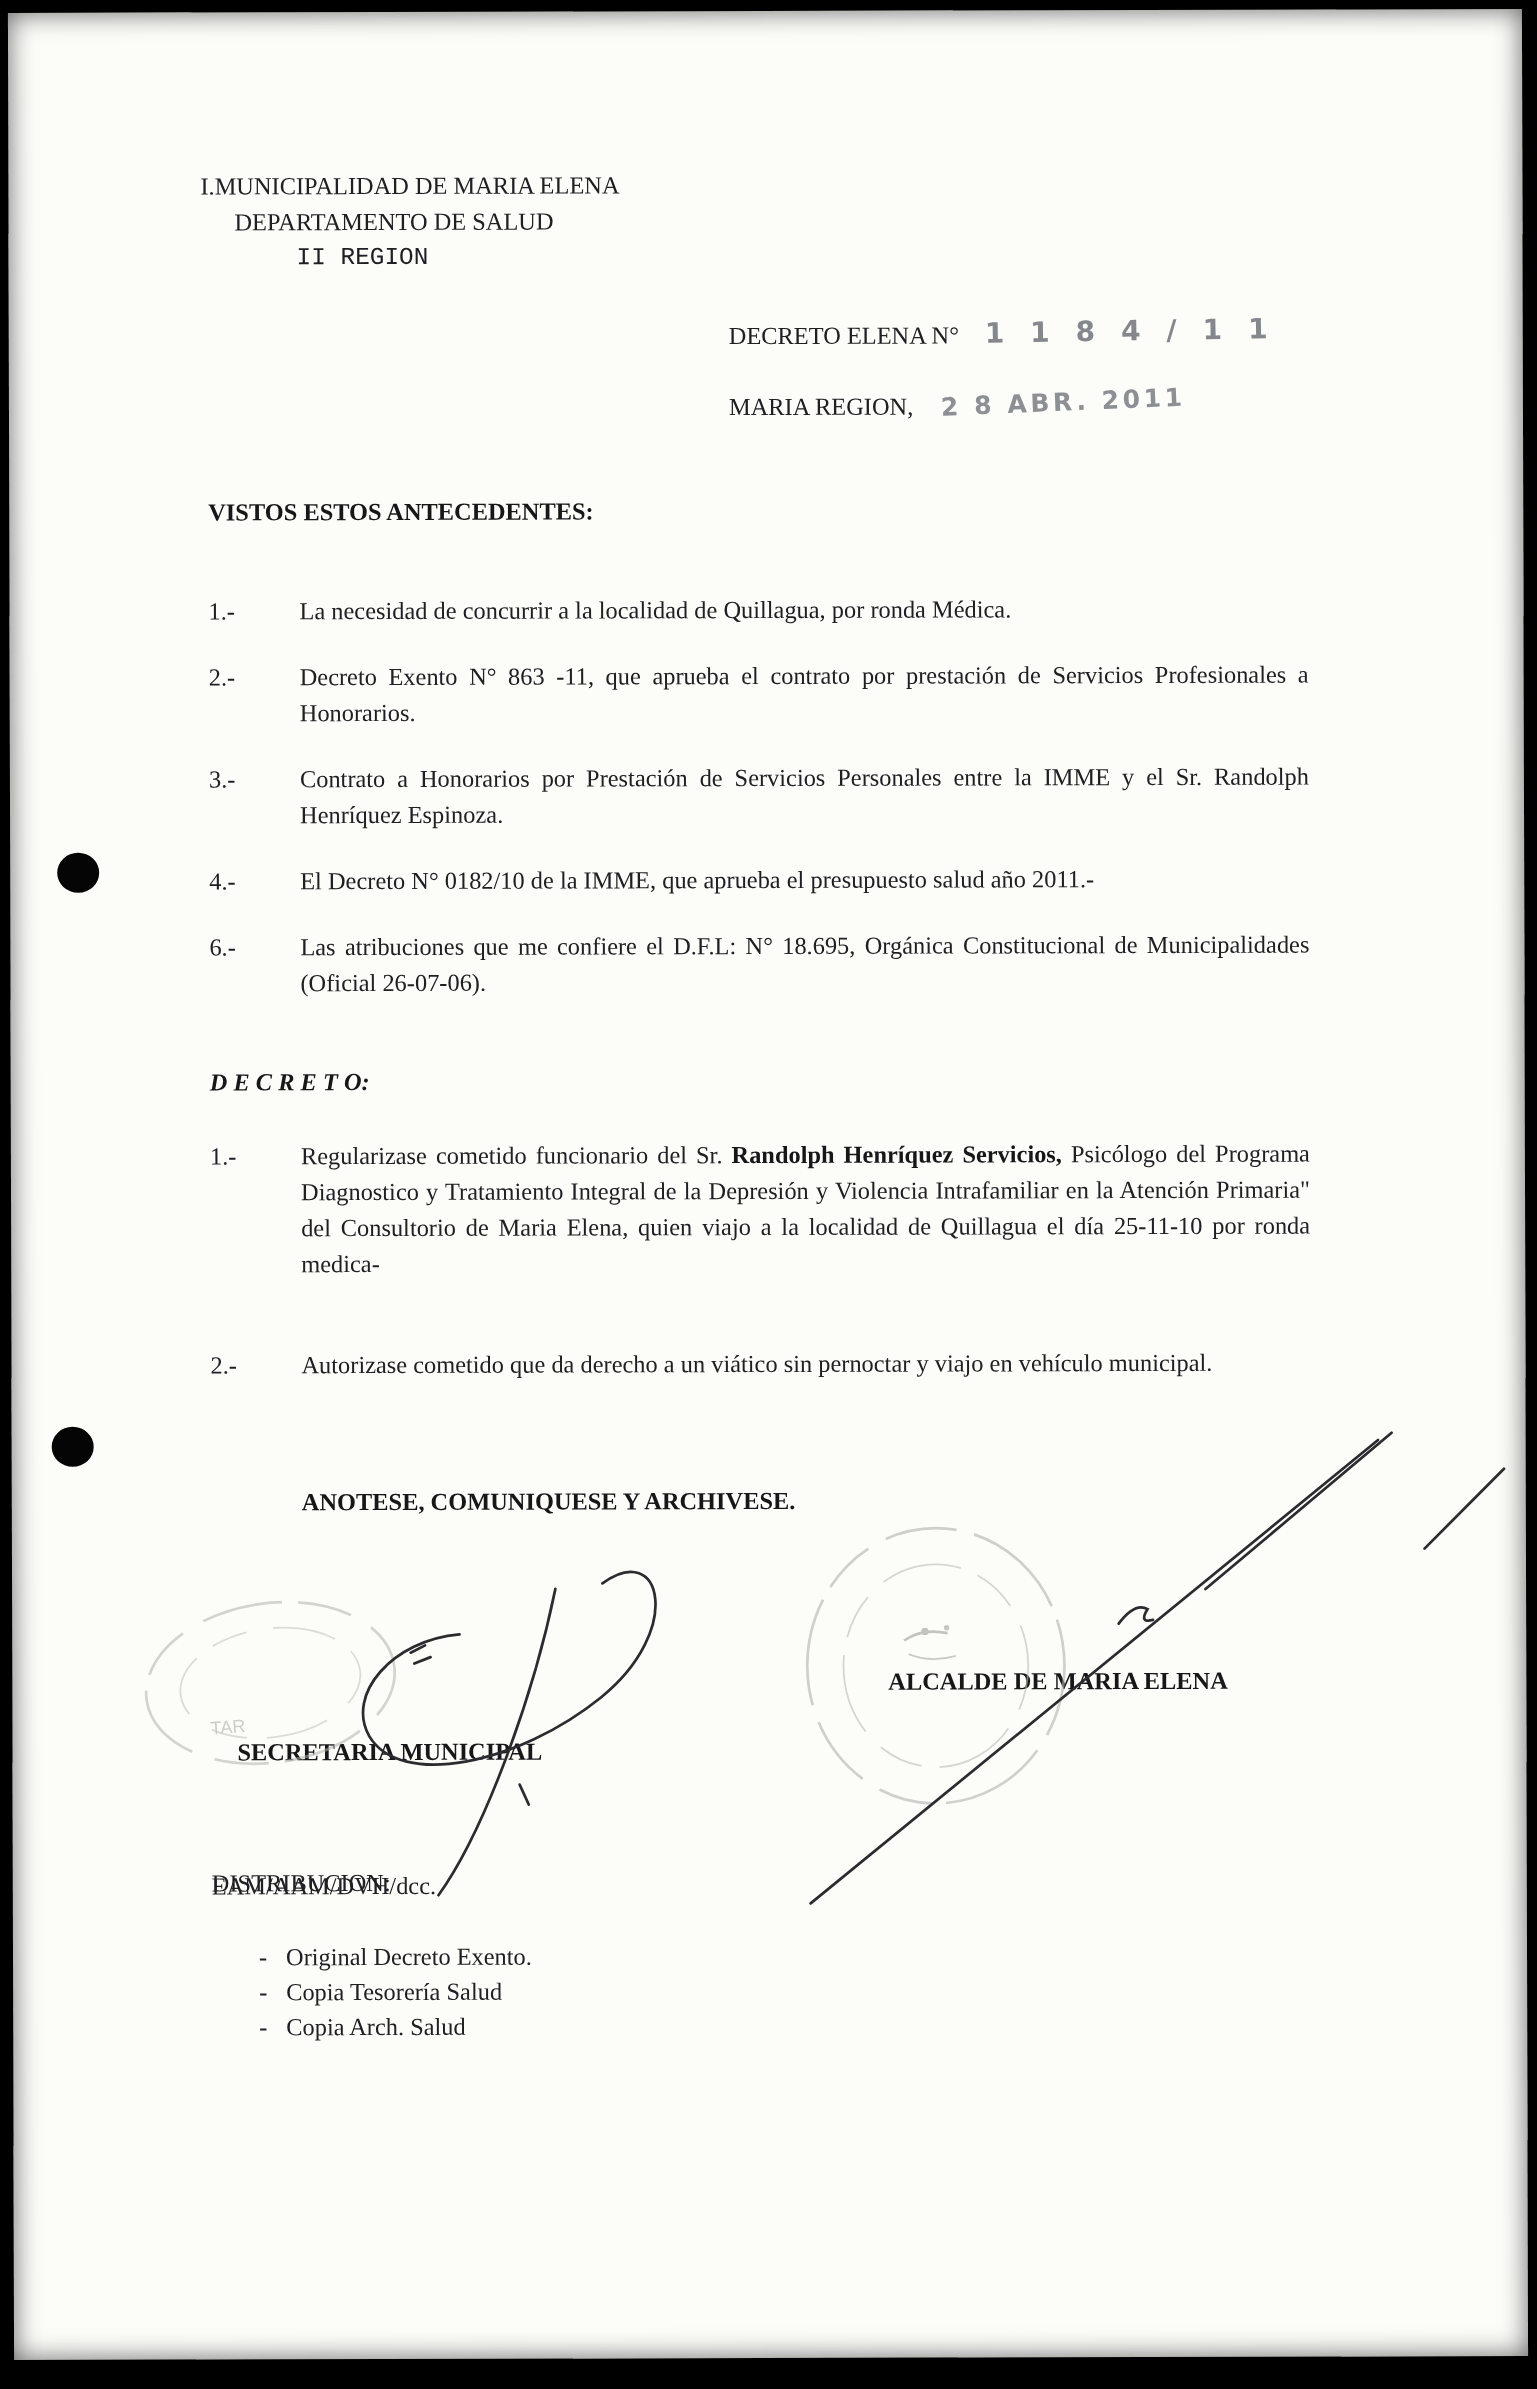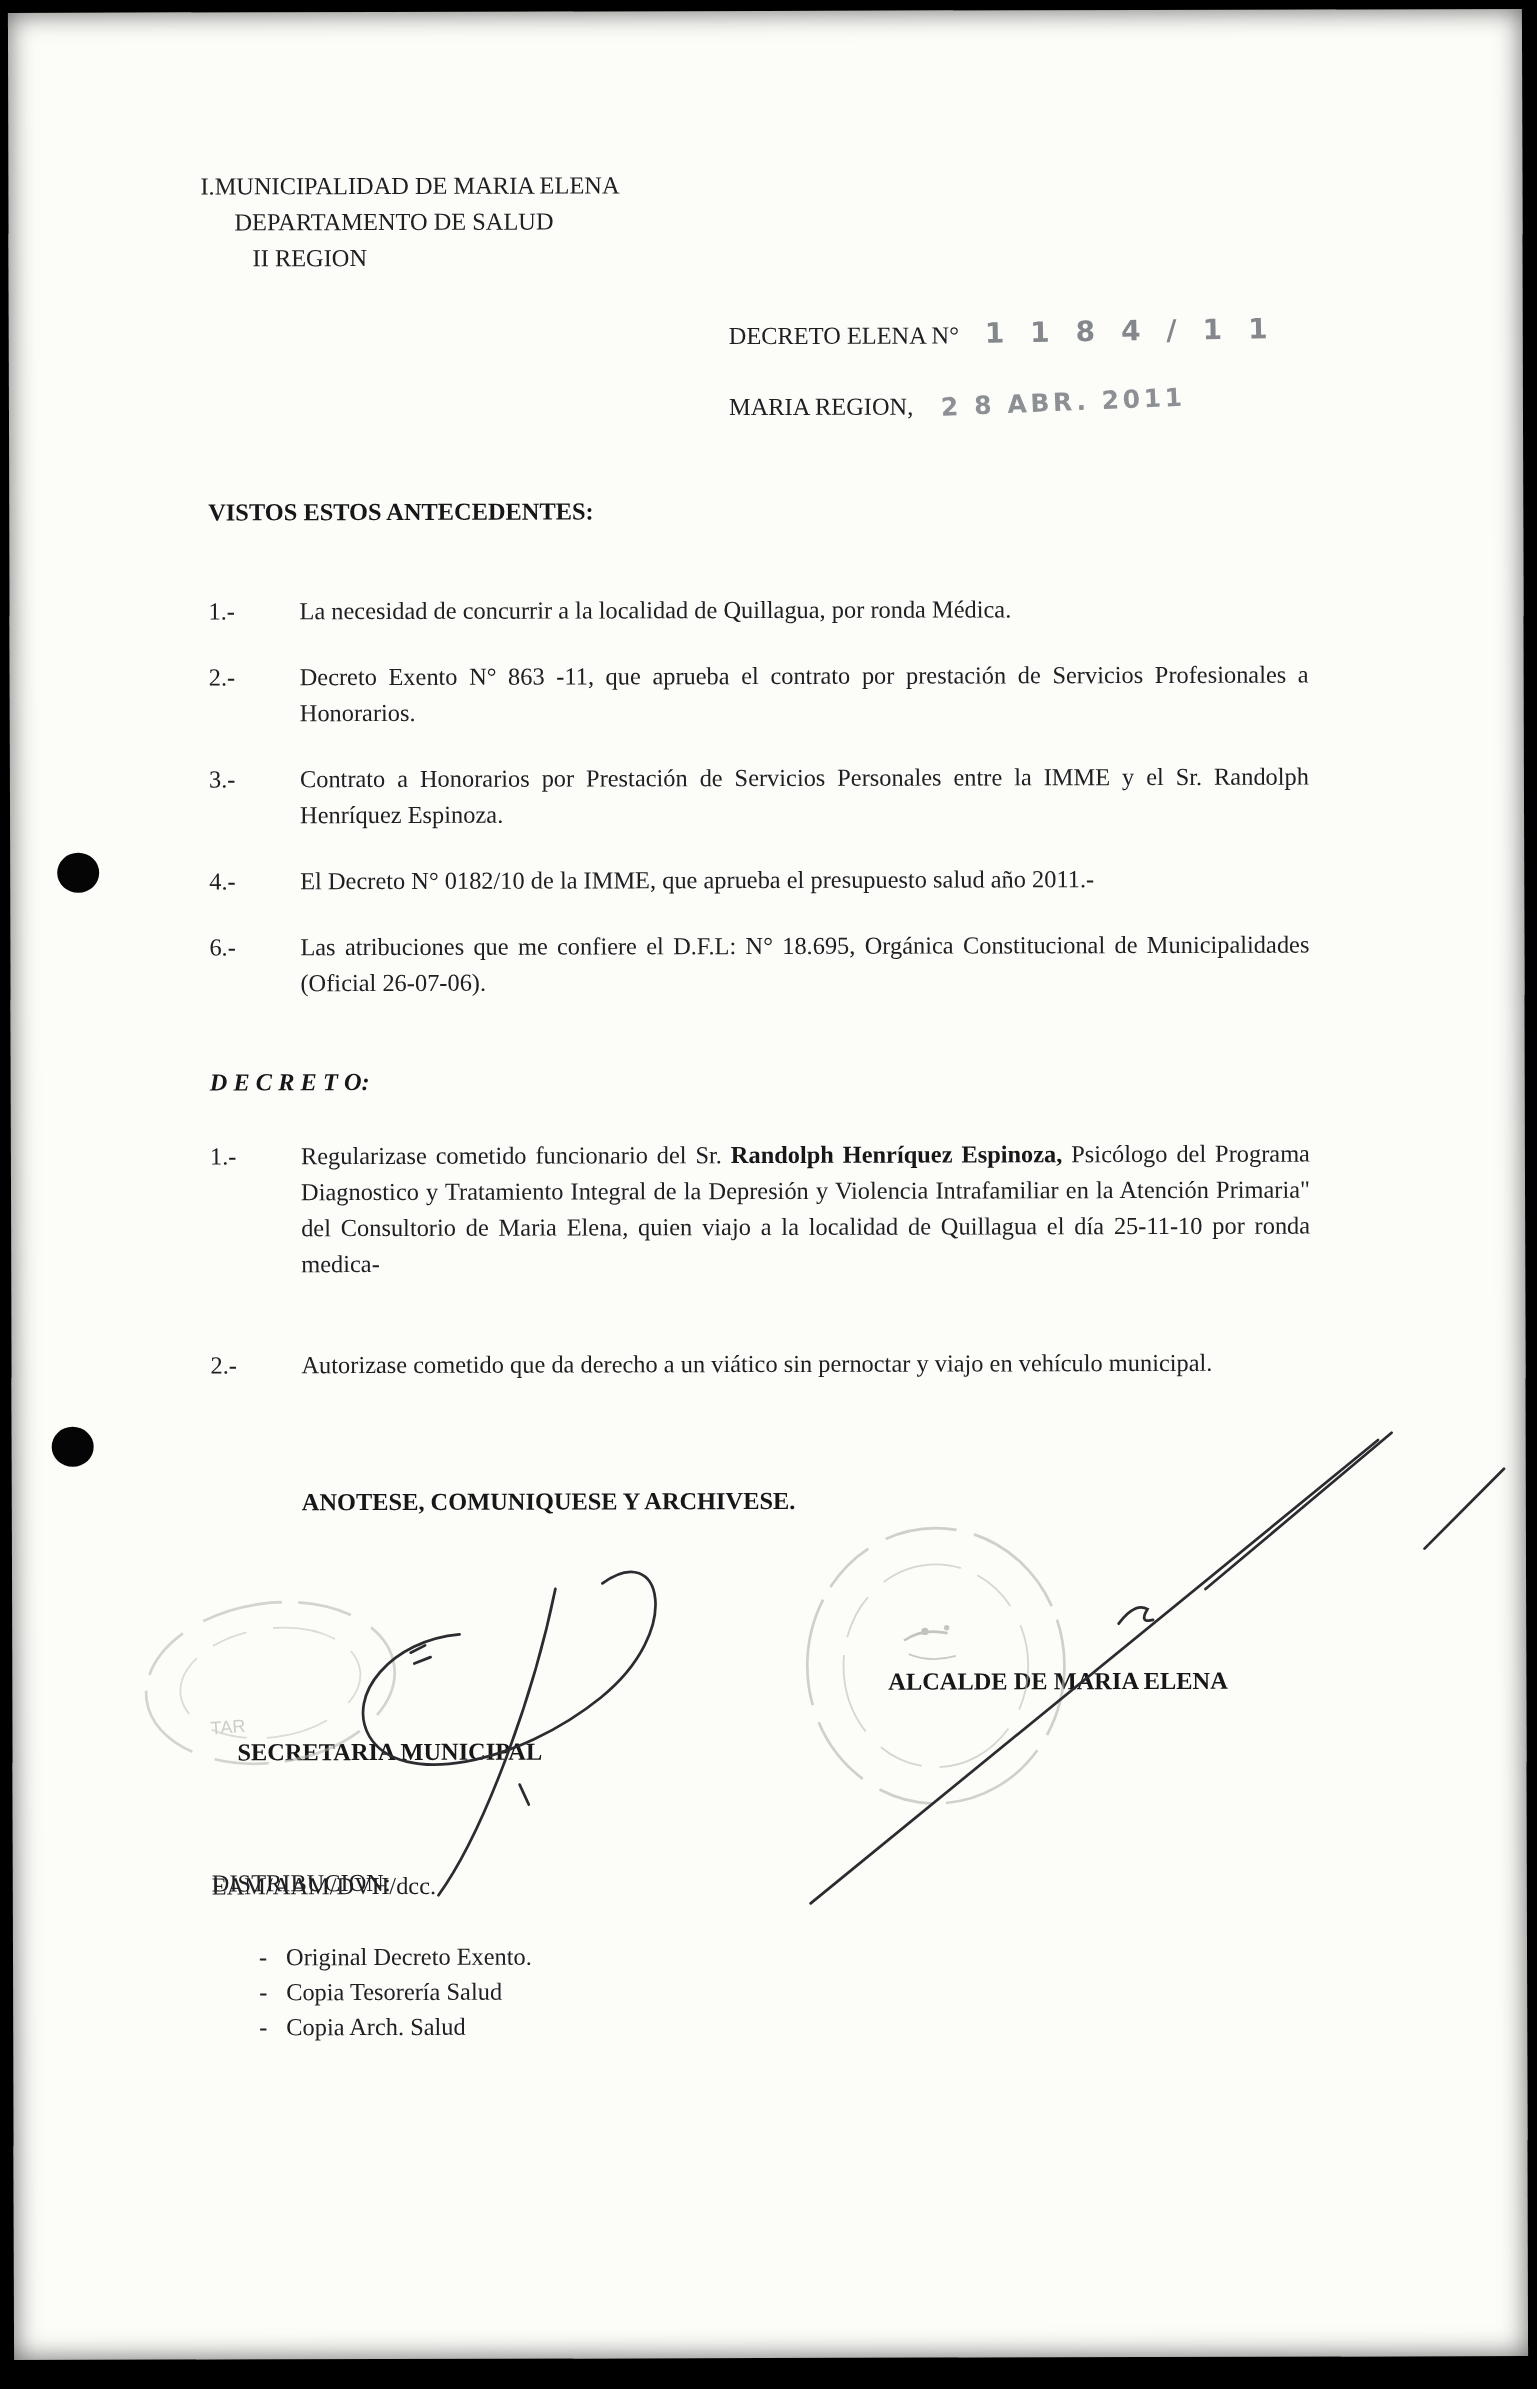--- a/index.html
+++ b/index.html
@@ -32,21 +32,21 @@
 </style>
 </head>
 <body>
 
 <div class="scan">
   <div class="page">
 
     <div class="abs txt" style="left:192px; top:156px;">
       <div class="header-line">I.MUNICIPALIDAD DE MARIA ELENA</div>
       <div class="header-line" style="margin-left:34px;">DEPARTAMENTO DE SALUD</div>
-      <div class="header-line" style="margin-left:52px;">II REGION</div>
+      <div class="header-line" style="margin-left:96px;font-family:Liberation Mono, monospace;">II REGION</div>
     </div>
 
     <div class="abs txt" style="left:720px; top:306px; white-space:nowrap;">
       <span>DECRETO ELENA N°</span>
       <span class="stamp stamp-num">1 1 8 4 / 1 1</span>
     </div>
 
     <div class="abs txt" style="left:720px; top:378px; white-space:nowrap;">
       <span>MARIA REGION,</span>
       <span class="stamp stamp-date">2 8 ABR. 2011</span>
@@ -75,21 +75,21 @@
         <span class="num">6.-</span>
         <div class="par">Las atribuciones que me confiere el D.F.L: N° 18.695, Orgánica Constitucional de Municipalidades (Oficial 26-07-06).</div>
       </div>
     </div>
 
     <div class="abs txt b" style="left:199px; top:1052px;font-style:italic;">D E C R E T O:</div>
 
     <div class="abs txt list" style="left:199px; top:1126px;">
       <div class="list-item" style="margin-bottom:65px;">
         <span class="num">1.-</span>
-        <div class="par"><span>Regularizase cometido funcionario del Sr. </span><span class="b">Randolph Henríquez Espinoza,</span><span> Psicólogo del Programa Diagnostico y Tratamiento Integral de la Depresión y Violencia Intrafamiliar en la Atención Primaria" del Consultorio de Maria Elena, quien viajo a la localidad de Quillagua el día 25-11-10 por ronda medica-</span></div>
+        <div class="par"><span>Regularizase cometido funcionario del Sr. </span><span class="b">Randolph Henríquez Servicios,</span><span> Psicólogo del Programa Diagnostico y Tratamiento Integral de la Depresión y Violencia Intrafamiliar en la Atención Primaria" del Consultorio de Maria Elena, quien viajo a la localidad de Quillagua el día 25-11-10 por ronda medica-</span></div>
       </div>
       <div class="list-item">
         <span class="num">2.-</span>
         <div class="par">Autorizase cometido que da derecho a un viático sin pernoctar y viajo en vehículo municipal.</div>
       </div>
     </div>
 
     <div class="abs txt b" style="left:290px; top:1472px;">ANOTESE, COMUNIQUESE Y ARCHIVESE.</div>
 
     <div class="abs txt b" style="left:876px; top:1653px;">ALCALDE DE MARIA ELENA</div>

